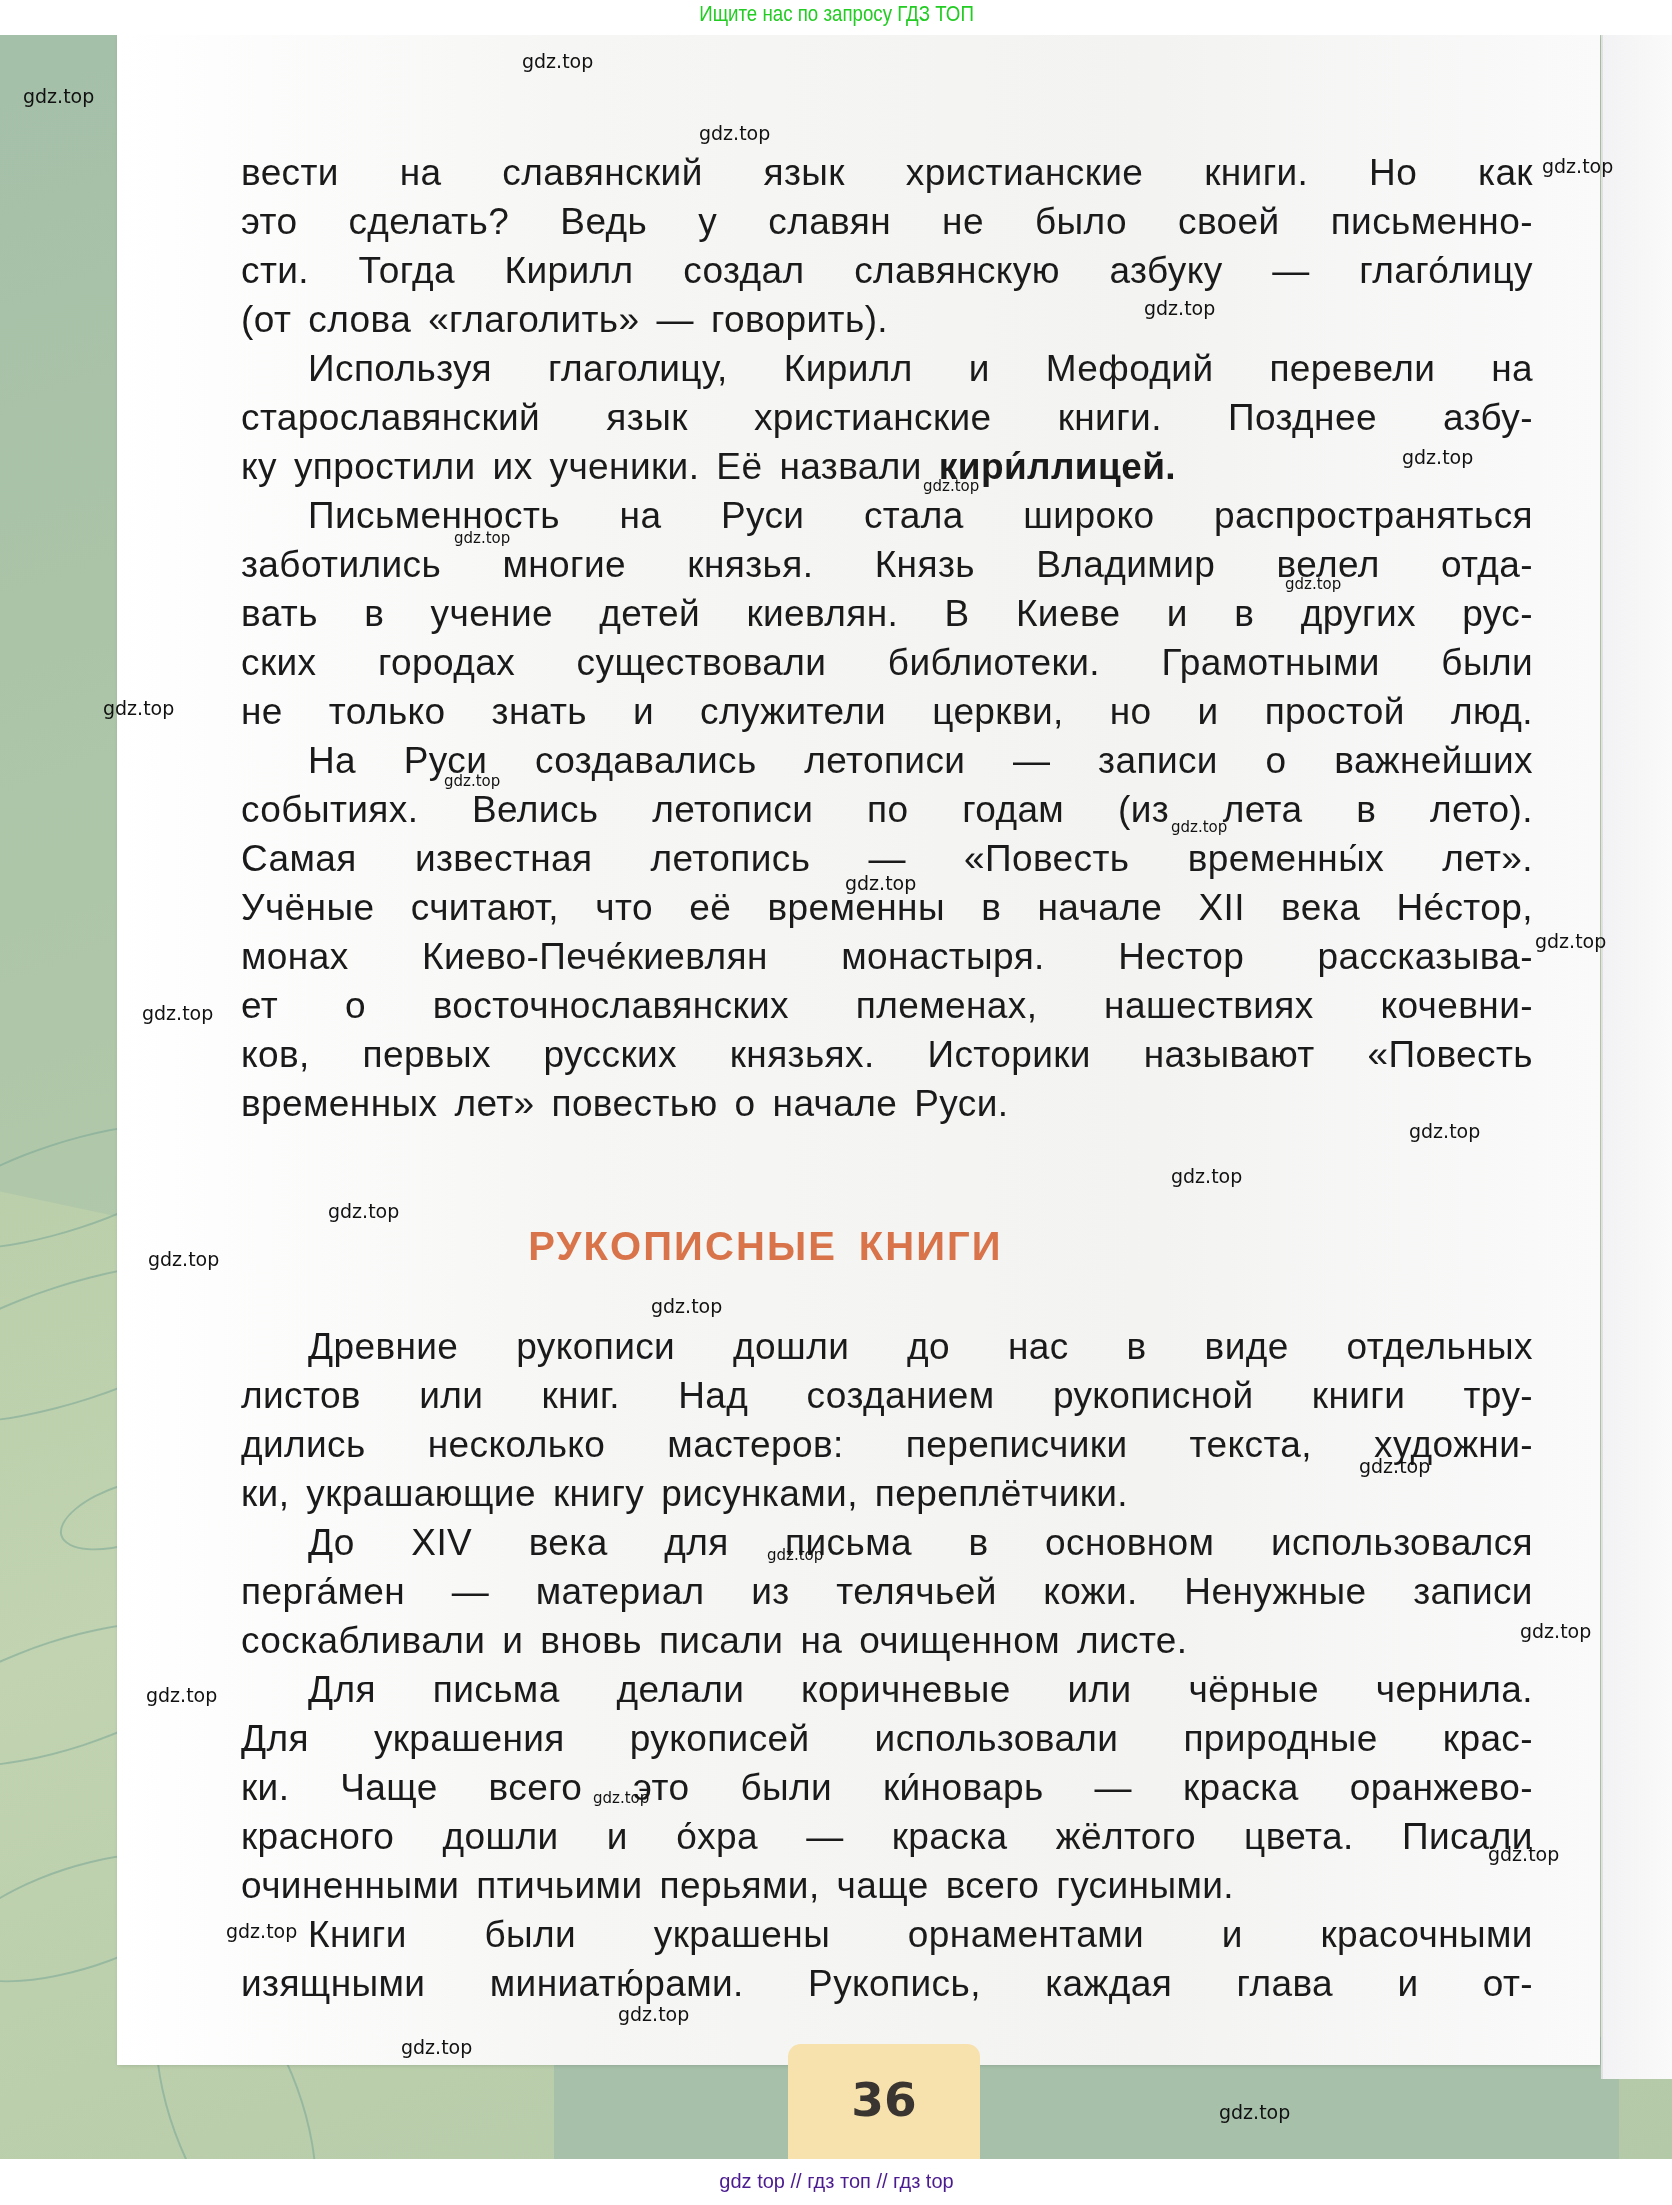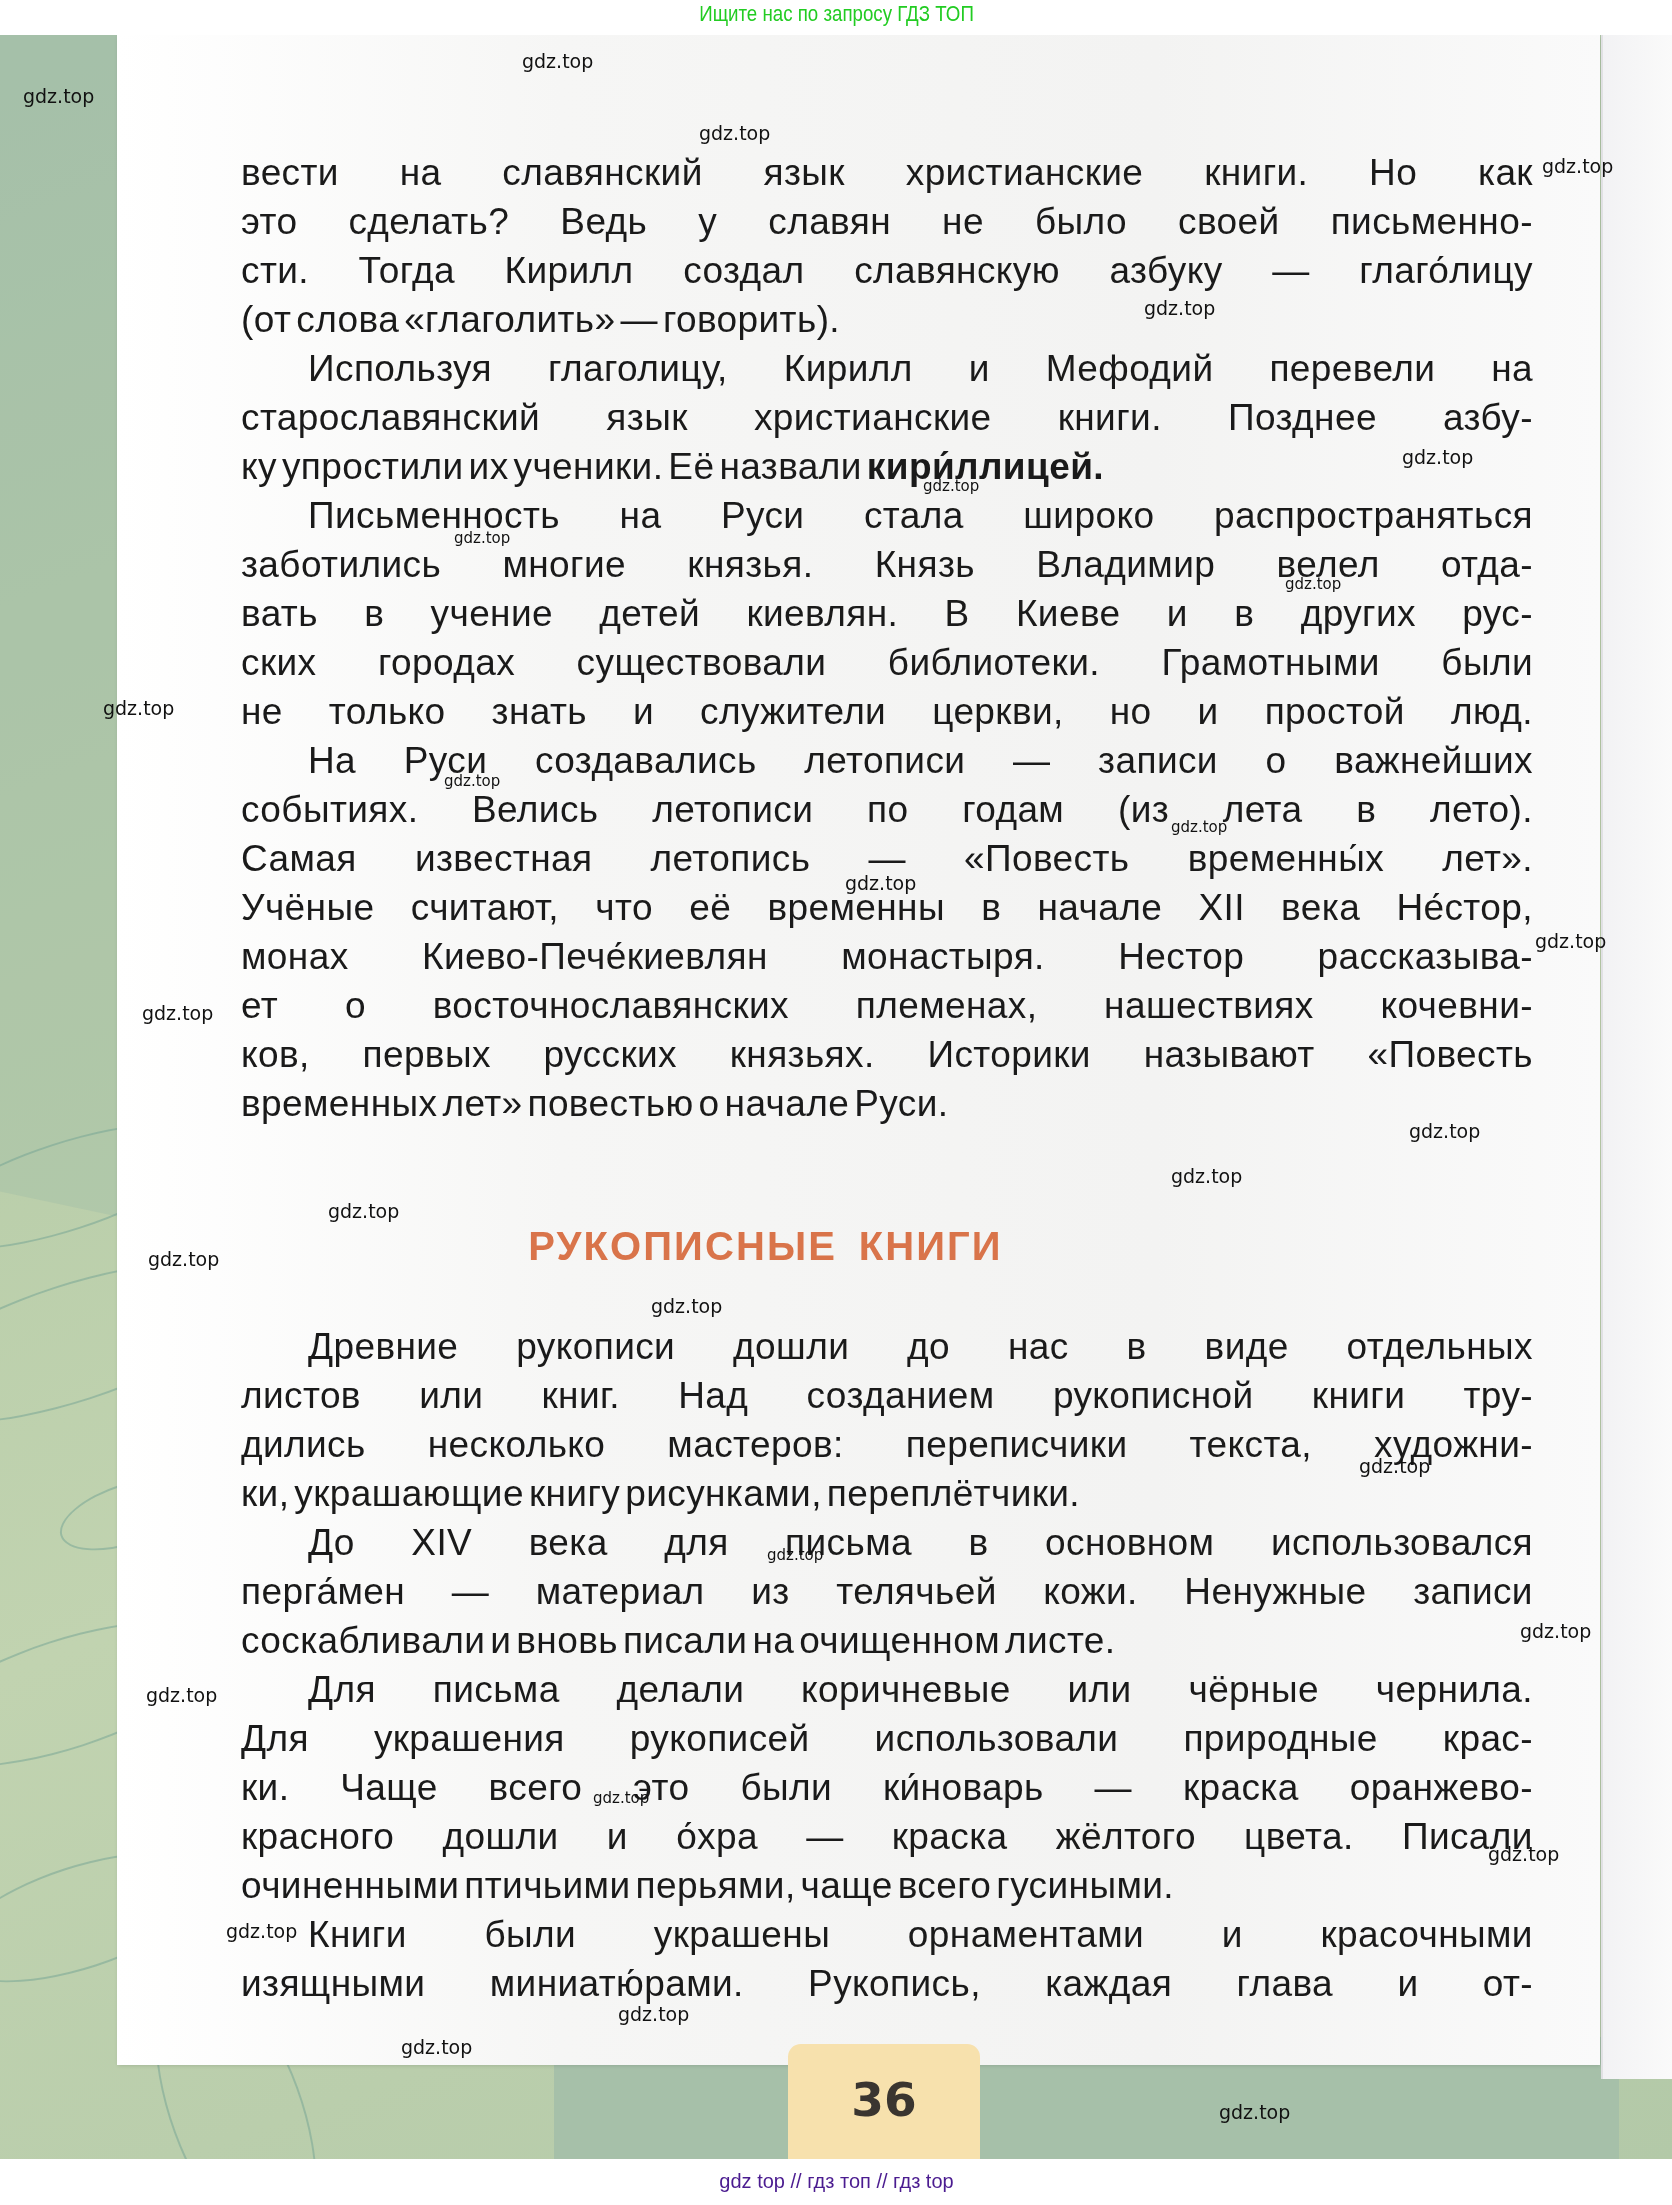--- a/index.html
+++ b/index.html
@@ -42,21 +42,21 @@
     position: absolute; left: 0; top: 0; width: 2.1px; height: 100%; background: #e1e1e4;
   }
   .text-block {
     position: absolute; left: 241px; width: 1292px;
     font-size: 37px; line-height: 49px; color: #1a1a1a;
     letter-spacing: 0.4px;
   }
   .line {
     display: flex; justify-content: space-between; white-space: nowrap; height: 49px;
   }
-  .line.last { justify-content: flex-start; gap: 5px; }
+  .line.last { justify-content: flex-start; gap: 17px; }
   .line.indent { padding-left: 67px; }
   .bold { font-weight: bold; }
   .heading {
     position: absolute; left: 0; top: 1224px; width: 1531px; text-align: center;
     font-size: 40px; font-weight: bold; color: #d9744a; letter-spacing: 2.1px;
     word-spacing: 8.5px;
   }
   .page-tab {
     position: absolute; left: 788px; top: 2044px; width: 192px; height: 115px;
     background: #f7e1ad; border-radius: 12.8px 12.8px 0 0;

